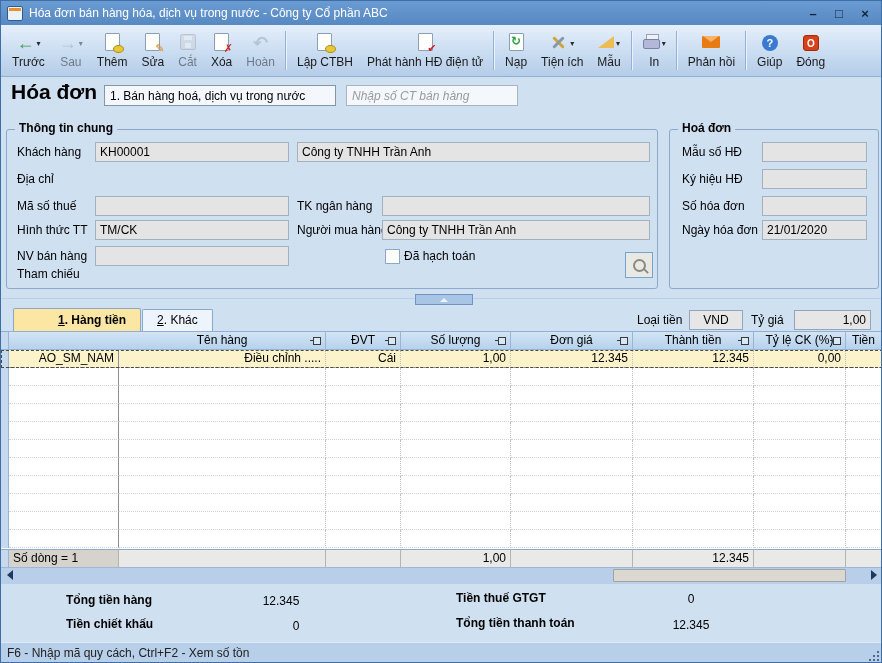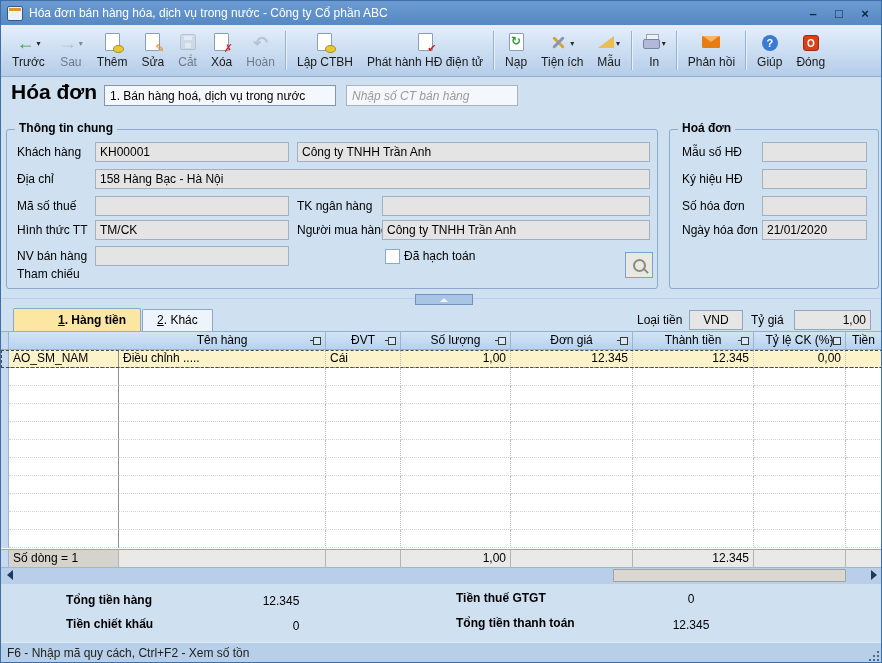--- a/index.html
+++ b/index.html
@@ -92,21 +92,21 @@
     line-height:17px;white-space:nowrap;overflow:hidden;font-size:12px;}
   .pin{display:inline-block;width:6px;height:6px;border:1px solid #3a3a3a;position:absolute;right:4px;top:5px;background:#d8e8f6;}
   .pin::after{content:'';position:absolute;left:-4px;top:2px;width:4px;height:1px;background:#3a3a3a;}
   .pin.v{transform:rotate(90deg);}
   .g-body{position:relative;height:199px;overflow:hidden;}
   .g-row{display:flex;height:18px;box-sizing:border-box;}
   .g-cell{box-sizing:border-box;border-right:1px dotted #bdbdbd;line-height:17px;padding:0 4px;
     white-space:nowrap;overflow:hidden;font-size:12px;border-bottom:1px dotted #d2d2d2;}
   .g-cell.solid-r{border-right:1px solid #8f8f8f;}
   .g-row.sel{background:#fcf3cb;outline:1px dashed #4a4a4a;outline-offset:-1px;}
-  .g-row.sel .g-cell{border-bottom:1px dotted #8a8a8a;}
+  .g-row.sel .g-cell{border-bottom:1px dotted #8a8a8a;text-align:right;}
   .g-footer{display:flex;height:18px;background:#e3e3e1;border-top:1px solid #8fa8c8;box-sizing:border-box;}
   .g-fcell{box-sizing:border-box;border-right:1px solid #b4b4b0;background:#e9e9e7;line-height:16px;padding:0 4px;
     white-space:nowrap;overflow:hidden;font-size:12px;}
   .g-fcell.first{background:#d6d3cc;}
   .ta-r{text-align:right;} .ta-l{text-align:left;}
   .g-hscroll{position:relative;height:16px;background:#b9cfe9;border-top:1px solid #9cb8d8;}
   .sc-arrow{position:absolute;top:2px;width:0;height:0;border-top:5px solid transparent;border-bottom:5px solid transparent;}
   .sc-left{left:6px;border-right:6px solid #1c3a5e;}
   .sc-right{right:6px;border-left:6px solid #1c3a5e;}
   .sc-thumb{position:absolute;left:612px;top:1px;width:233px;height:13px;background:#dbd8d1;border:1px solid #a2a2a0;border-radius:1px;box-sizing:border-box;}
@@ -254,21 +254,20 @@
   </div>
 
   <div class="grp grp1">
     <span class="legend">Thông tin chung</span>
 
     <span class="lbl" style="left:10px;top:12px">Khách hàng</span>
     <div class="fld" style="left:88px;top:12px;width:194px">KH00001</div>
     <div class="fld" style="left:290px;top:12px;width:353px">Công ty TNHH Trần Anh</div>
 
     <span class="lbl" style="left:10px;top:39px">Địa chỉ</span>
-    <div class="fld" style="left:88px;top:39px;width:555px">158 Hàng Bạc - Hà Nội</div>
 
     <span class="lbl" style="left:10px;top:66px">Mã số thuế</span>
     <div class="fld" style="left:88px;top:66px;width:194px"></div>
     <span class="lbl" style="left:290px;top:66px">TK ngân hàng</span>
     <div class="fld" style="left:375px;top:66px;width:268px"></div>
 
     <span class="lbl" style="left:10px;top:90px">Hình thức TT</span>
     <div class="fld" style="left:88px;top:90px;width:194px">TM/CK</div>
     <span class="lbl" style="left:290px;top:90px">Người mua hàng</span>
     <div class="fld" style="left:375px;top:90px;width:268px">Công ty TNHH Trần Anh</div>

